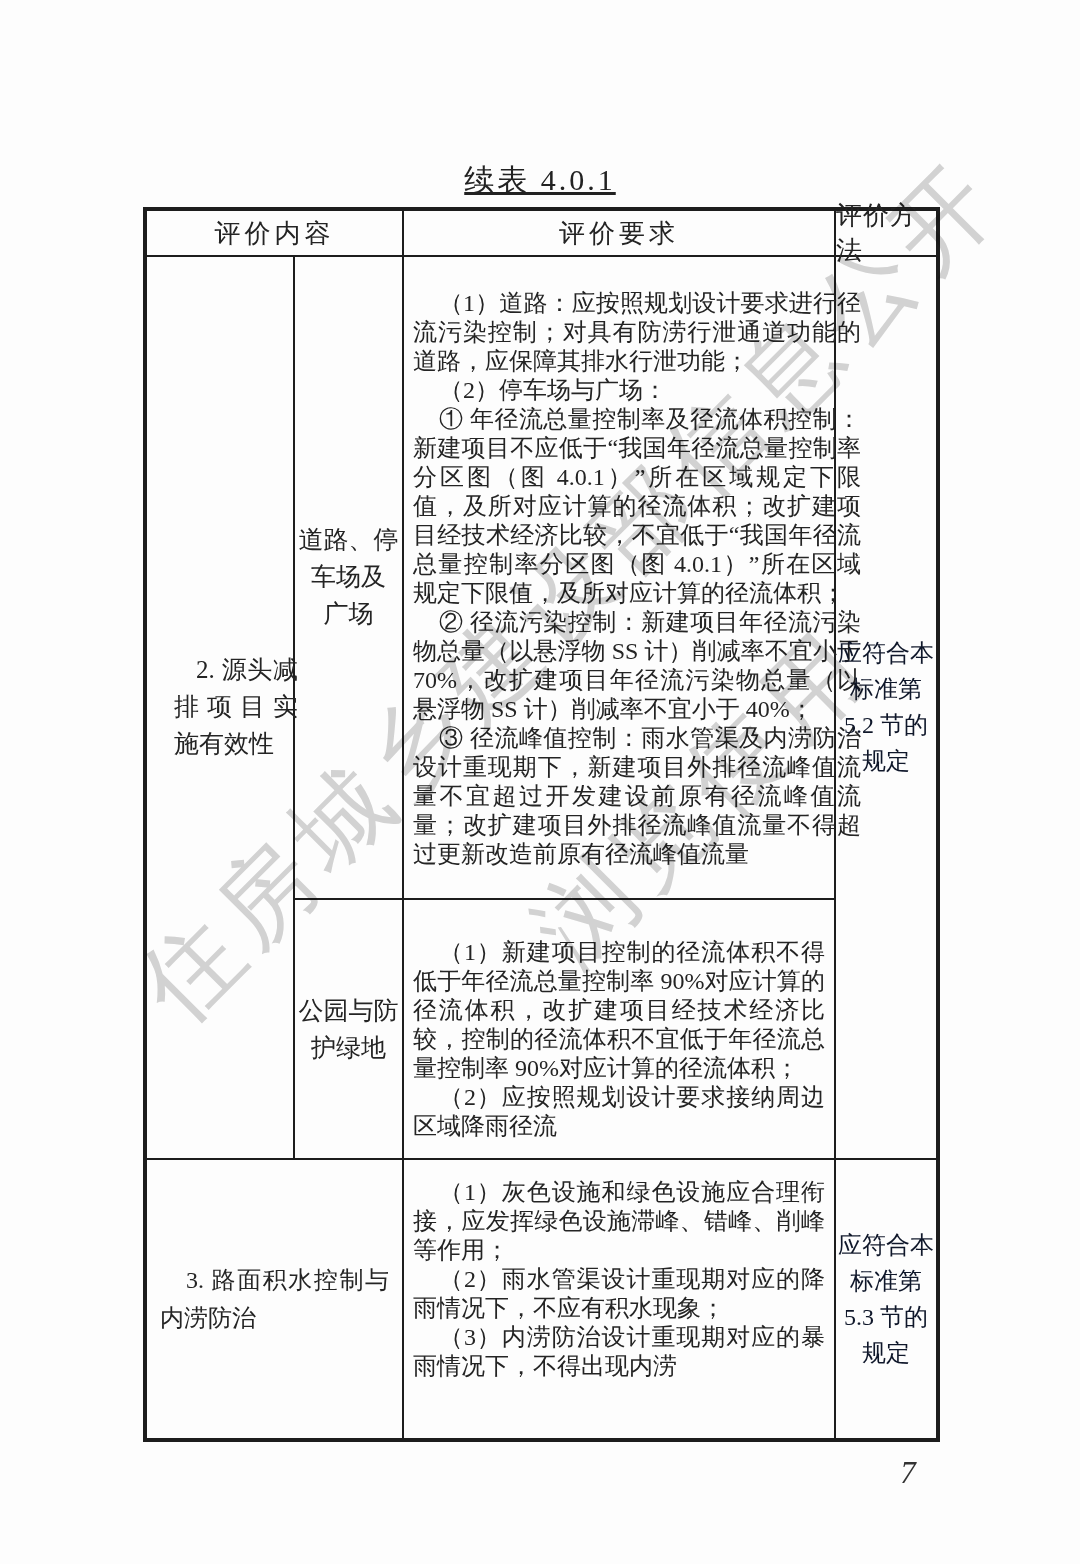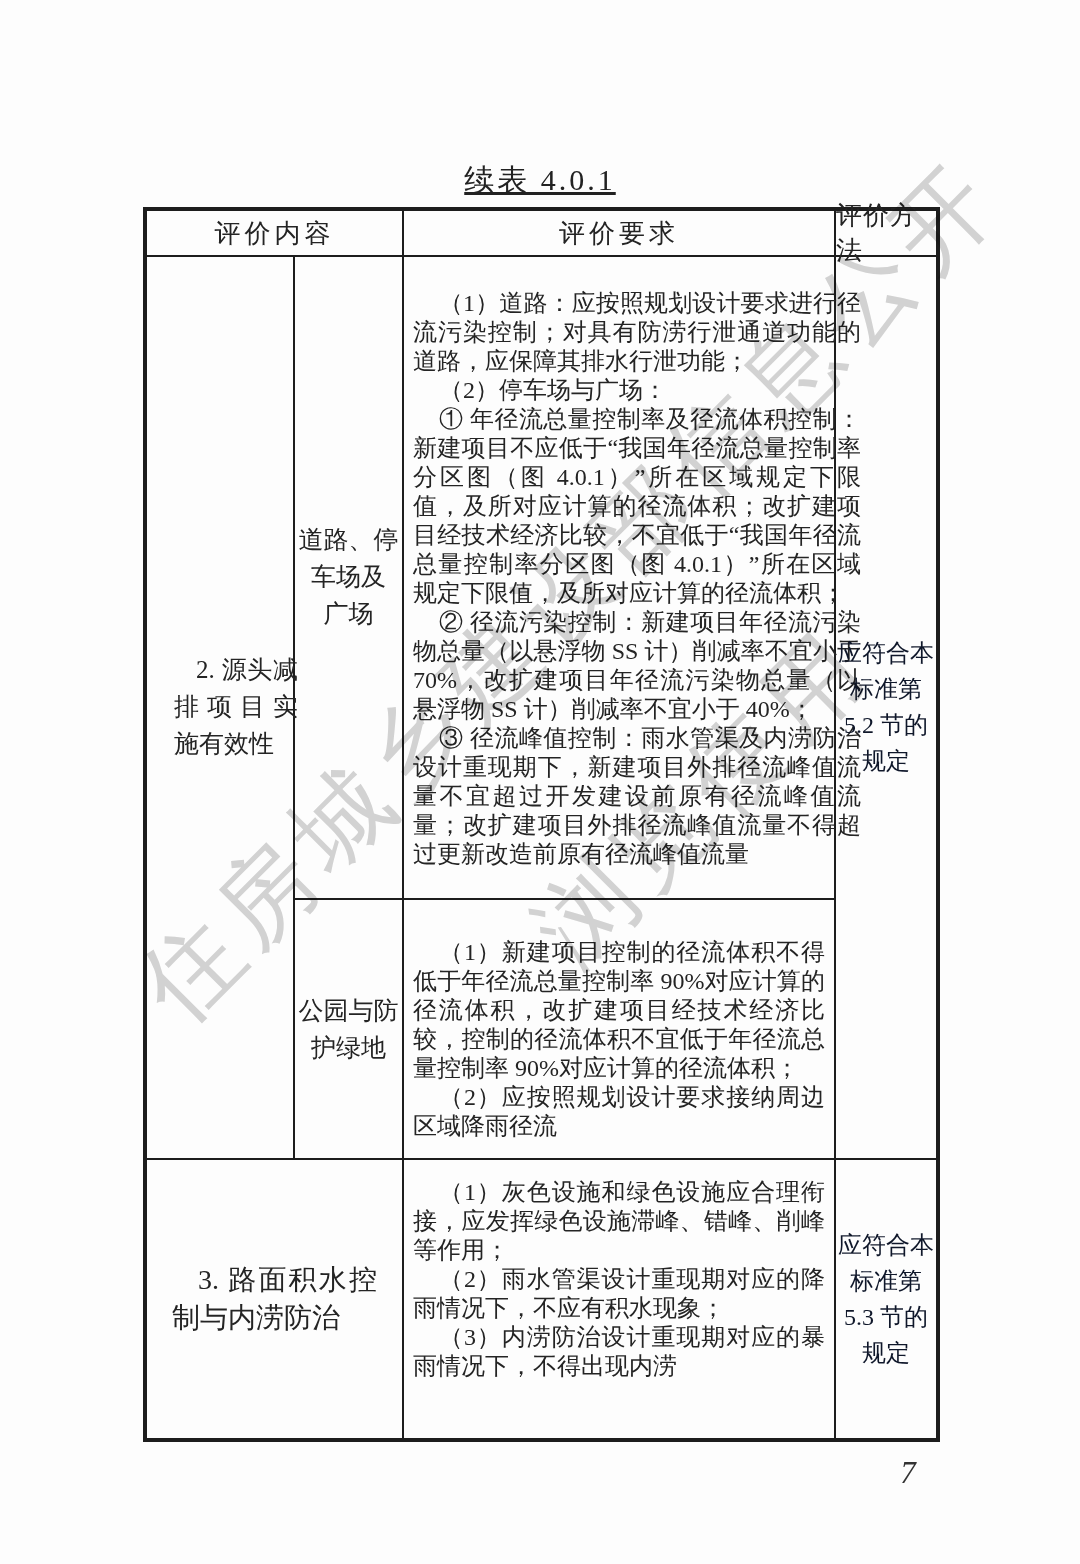--- a/index.html
+++ b/index.html
@@ -29,21 +29,21 @@
       font-size:26px;letter-spacing:4px;color:#242424;}
   .th1{left:0;width:255px;}
   .th2{left:257px;width:430px;}
   .th3{left:689px;width:100px;letter-spacing:1px;}
   
   .cat{position:absolute;display:flex;align-items:center;}
   .cat p{margin:0;width:100%;box-sizing:border-box;text-align:justify;color:#242424;}
   .cat2{left:0;top:46px;width:142px;height:899px;margin-left:18px;}
   .cat2 p{padding:0 9px;font-size:25px;line-height:37px;text-indent:22px;}
   .cat3{left:0;top:949px;width:255px;height:278px;}
-  .cat3 p{padding:0 25px;font-size:28px;line-height:38px;text-indent:26px;}
+  .cat3 p{padding:0 13px;font-size:24px;line-height:38px;text-indent:26px;}
   .sublabel{position:absolute;display:flex;flex-direction:column;justify-content:center;align-items:center;
             font-size:25px;line-height:37px;color:#242424;}
   .sub1{left:148px;top:46px;width:107px;height:639px;font-family:Liberation Serif, serif;}
   .sub2{left:148px;top:689px;width:107px;height:258px;}
   .req{position:absolute;box-sizing:border-box;}
   .req p{margin:0;font-size:24px;line-height:29px;text-align:justify;text-indent:26px;color:#242424;}
   .req1{left:257px;top:46px;width:466px;height:641px;padding:32px 9px 0;}
   .req2{left:257px;top:697px;width:430px;height:258px;padding:30px 9px 0;}
   .req3{left:257px;top:949px;width:430px;height:239px;padding:0 9px;
         display:flex;flex-direction:column;justify-content:center;}

